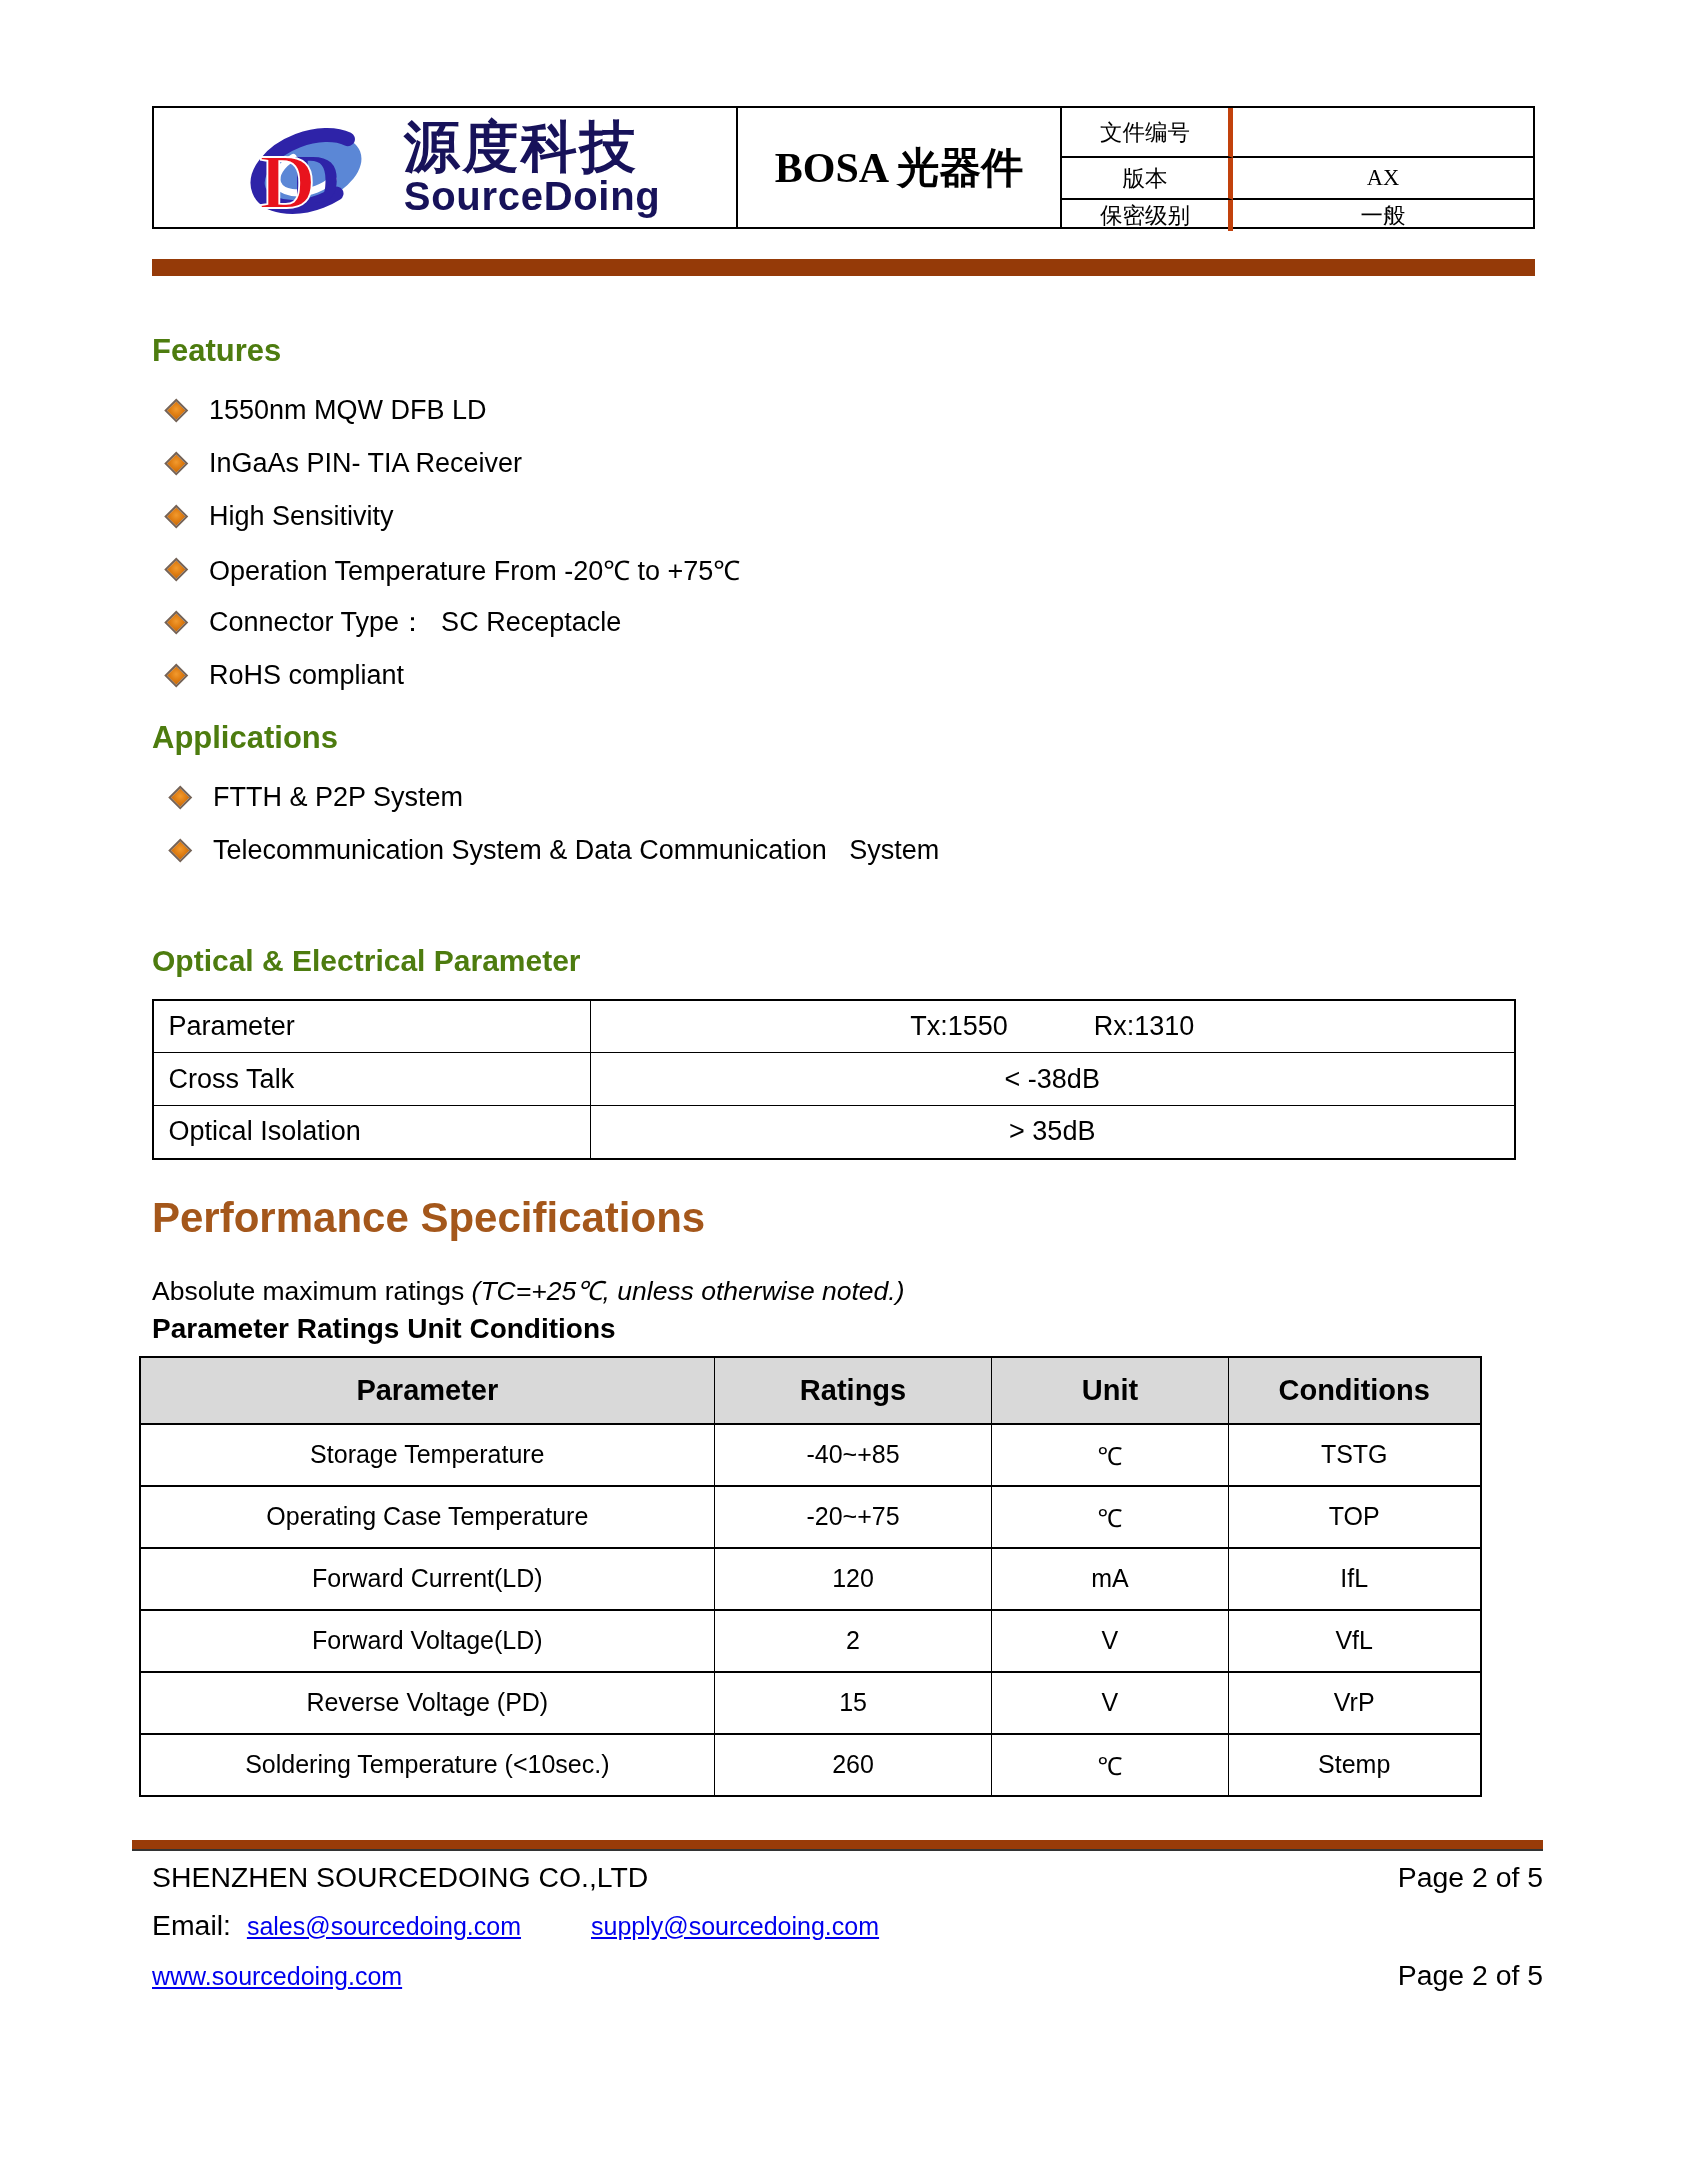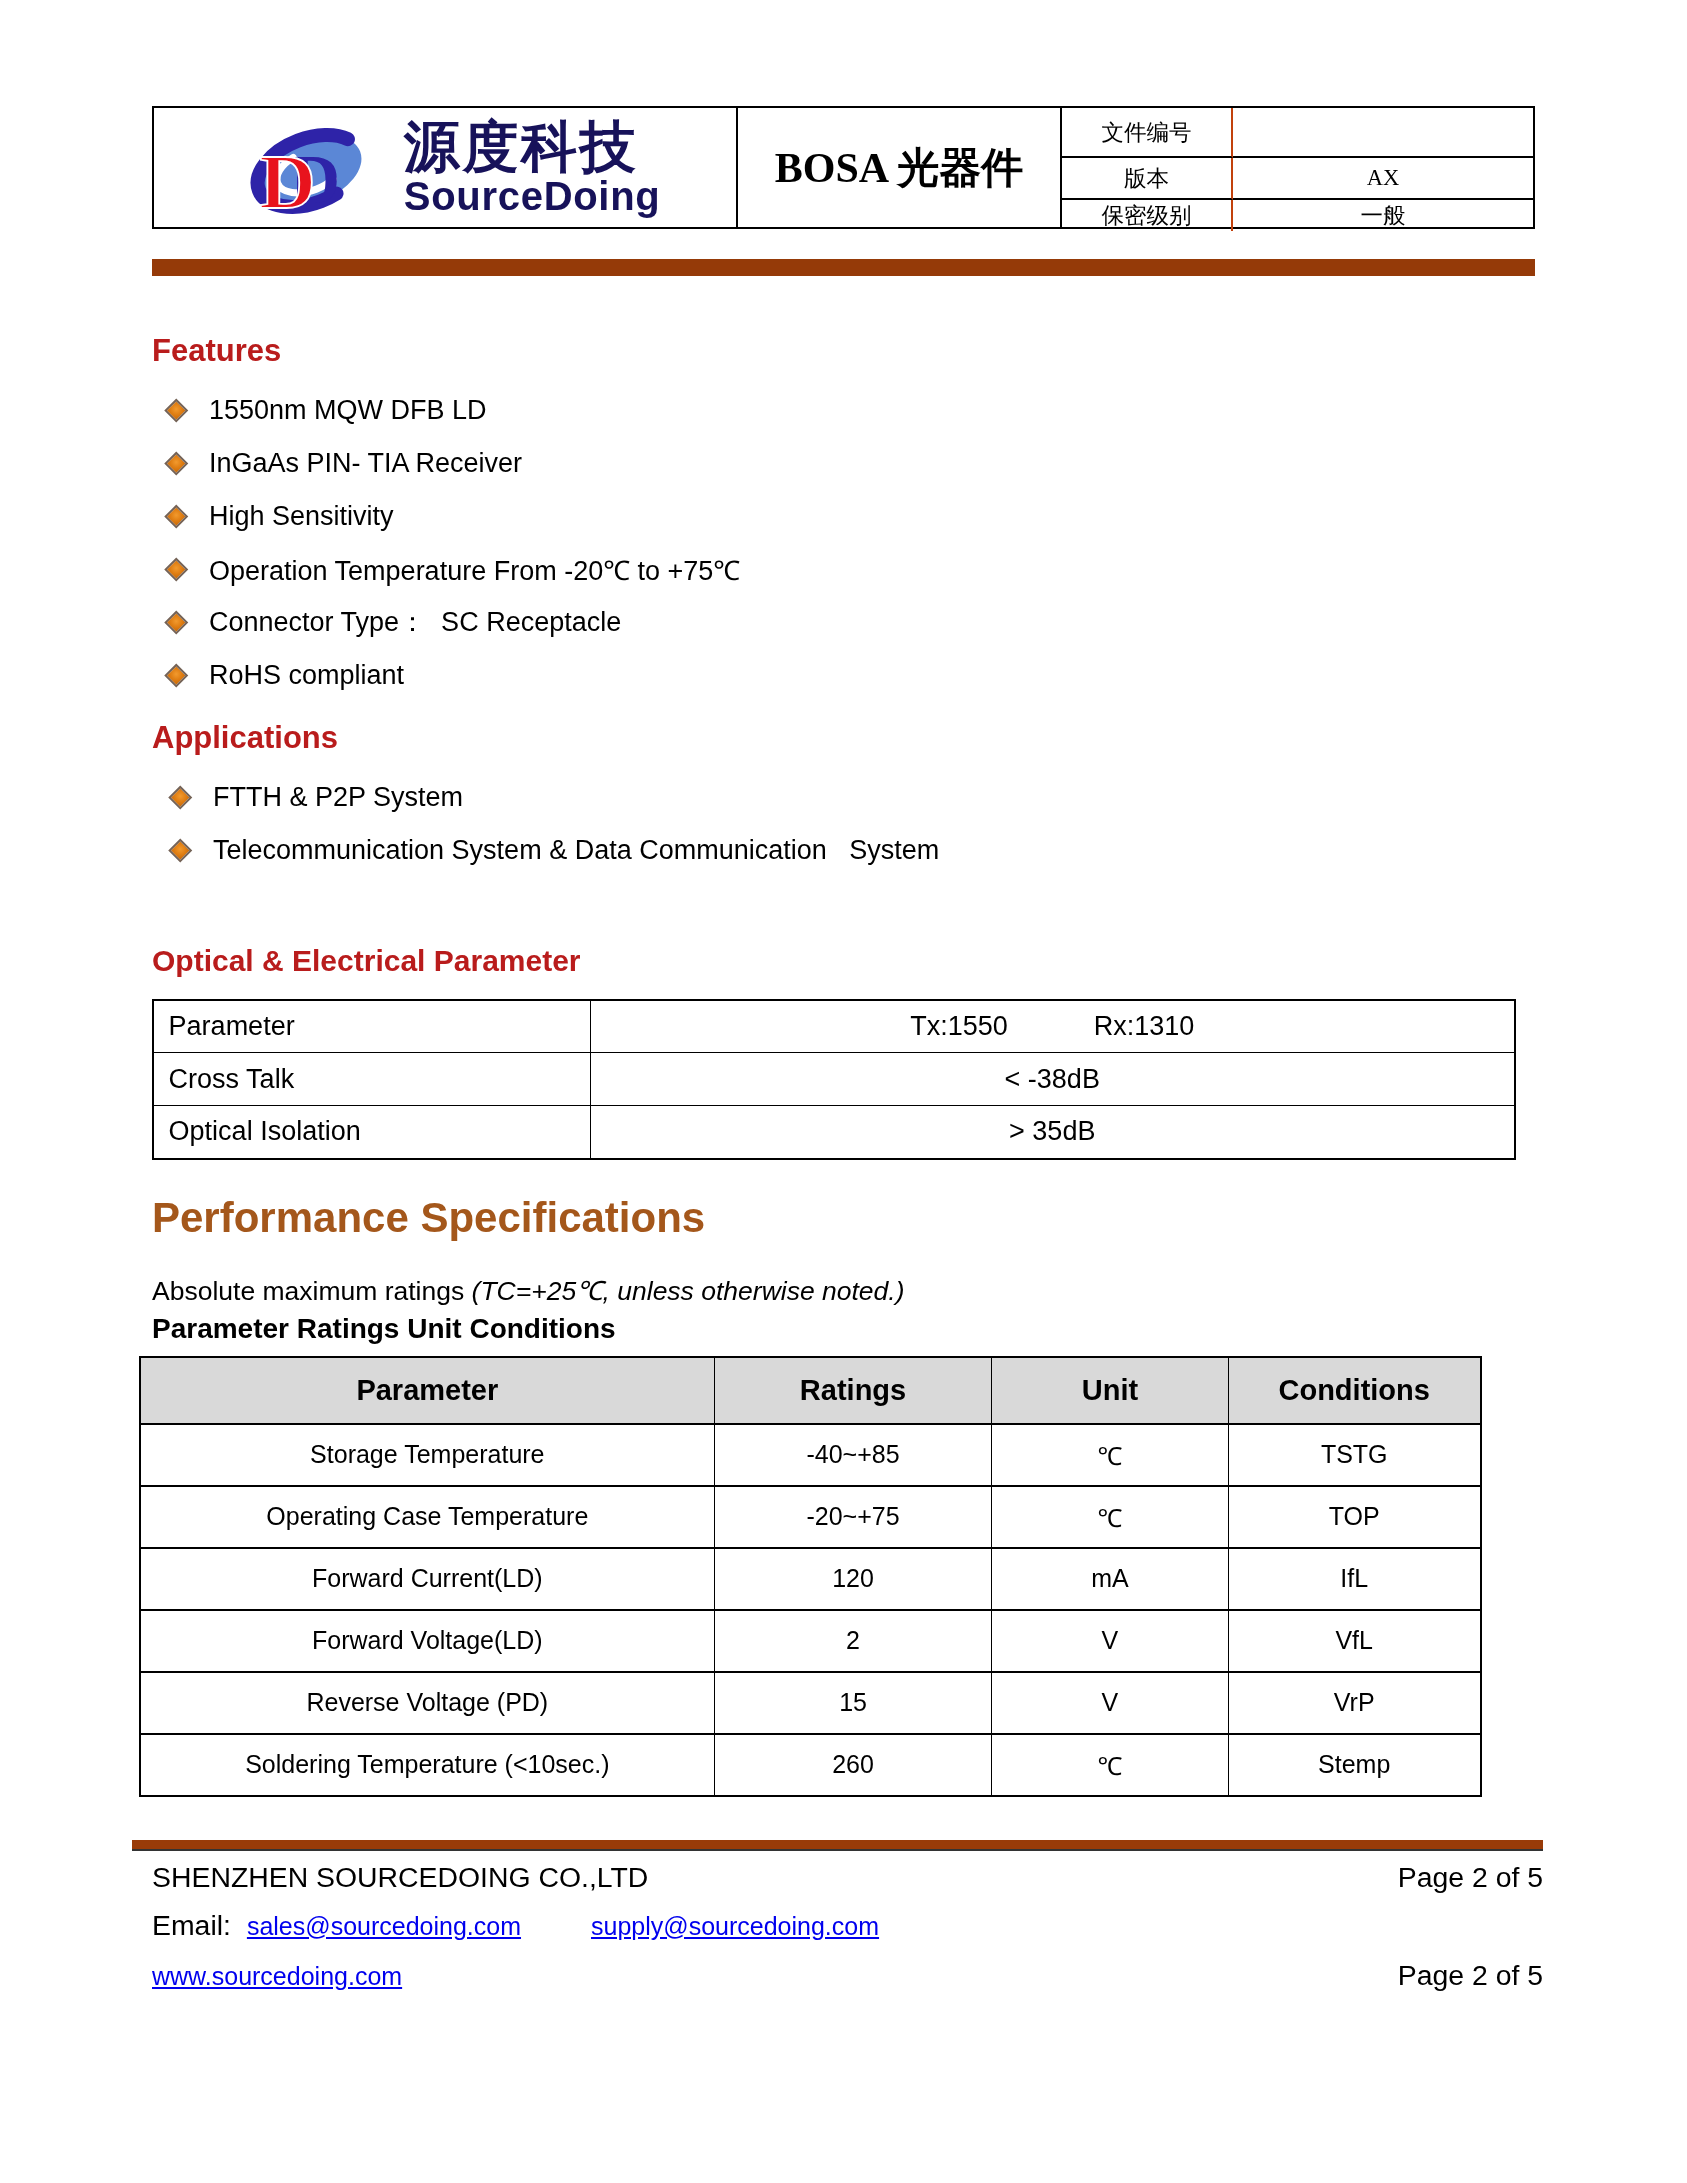--- a/index.html
+++ b/index.html
@@ -17,29 +17,29 @@
   .hdr-logo { width:584px; border-right:2px solid #000; display:flex; align-items:center; justify-content:center; gap:9.3px; }
   .logo-mark { width:165px; height:106px; flex:0 0 auto; }
   .logo-text { display:flex; flex-direction:column; align-items:flex-start; line-height:1; }
   .logo-cn { font-size:56px; font-weight:bold; color:#17125A; letter-spacing:2.6px; }
   .logo-en { font-size:40px; font-weight:bold; color:#17125A; letter-spacing:0.7px; margin-top:1.3px; }
   .hdr-title { width:324px; border-right:2px solid #000; display:flex; align-items:center; justify-content:center;
     font-family:"Liberation Serif", serif; font-weight:bold; font-size:42px; }
   .hdr-meta { flex:1; display:grid; grid-template-columns:171px 1fr; grid-template-rows:50px 42px 1fr;
     font-family:"Liberation Serif", serif; font-size:22.5px; }
   .hdr-meta > div { display:flex; align-items:center; justify-content:center; }
-  .m-label { border-right:2px solid #c2410c; }
+  .m-label { border-right:5px solid #c2410c; }
   .rb { border-bottom:2px solid #000; }
 
   
   .rule-top { margin-top:30px; height:17px; background:#953A08; }
   .rule-bottom { height:10.6px; background:#993B08; border-bottom:2px solid #333; }
 
   
-  .sec-h { font-size:31px; font-weight:bold; color:#b91c1c; }
+  .sec-h { font-size:31px; font-weight:bold; color:#4d7c0f; }
   .h-features { margin-top:57px; }
   .h-apps { margin-top:18.5px; }
   .h-optical { margin-top:67px; font-size:30px; }
   .big-title { margin-top:34px; font-size:42px; font-weight:bold; color:#A4571B; }
 
   
   ul.bullets { list-style:none; margin-top:14.6px; }
   ul.bullets li { display:flex; align-items:center; height:53px; font-size:27px; white-space:pre-wrap; }
   .diamond {
     width:16.5px; height:16.5px; flex:0 0 auto; margin:0 24.5px 0 16px;

